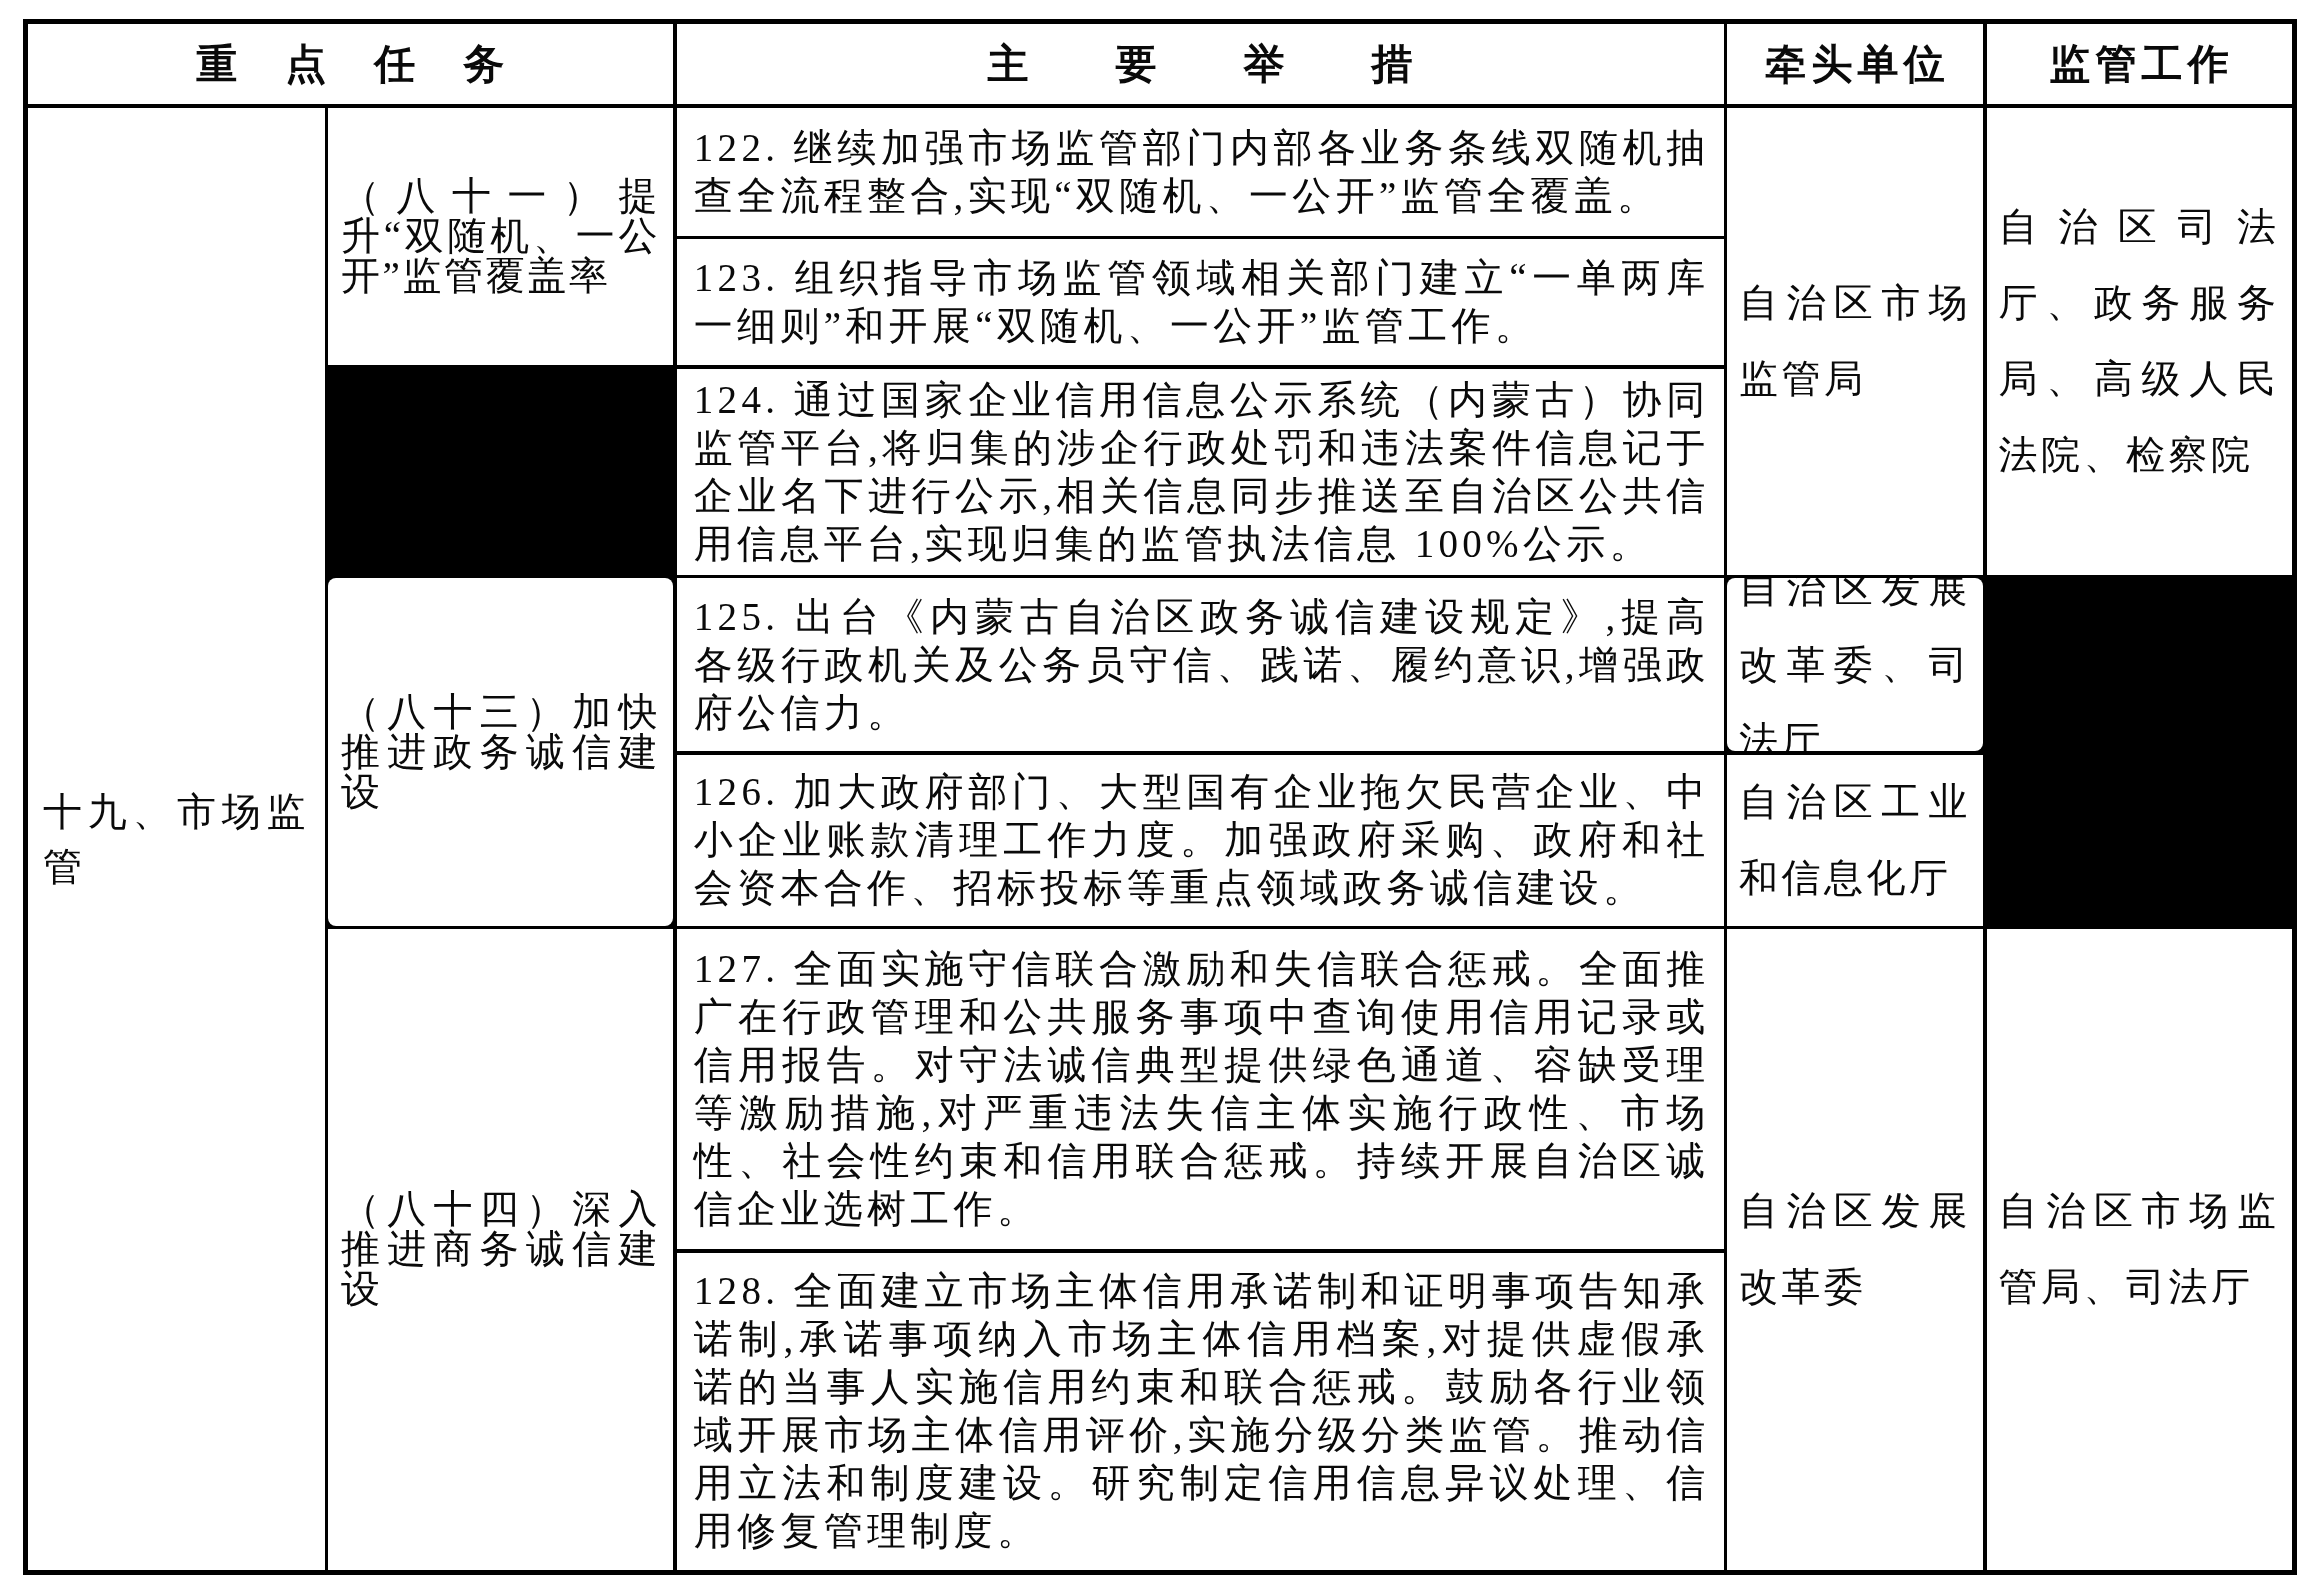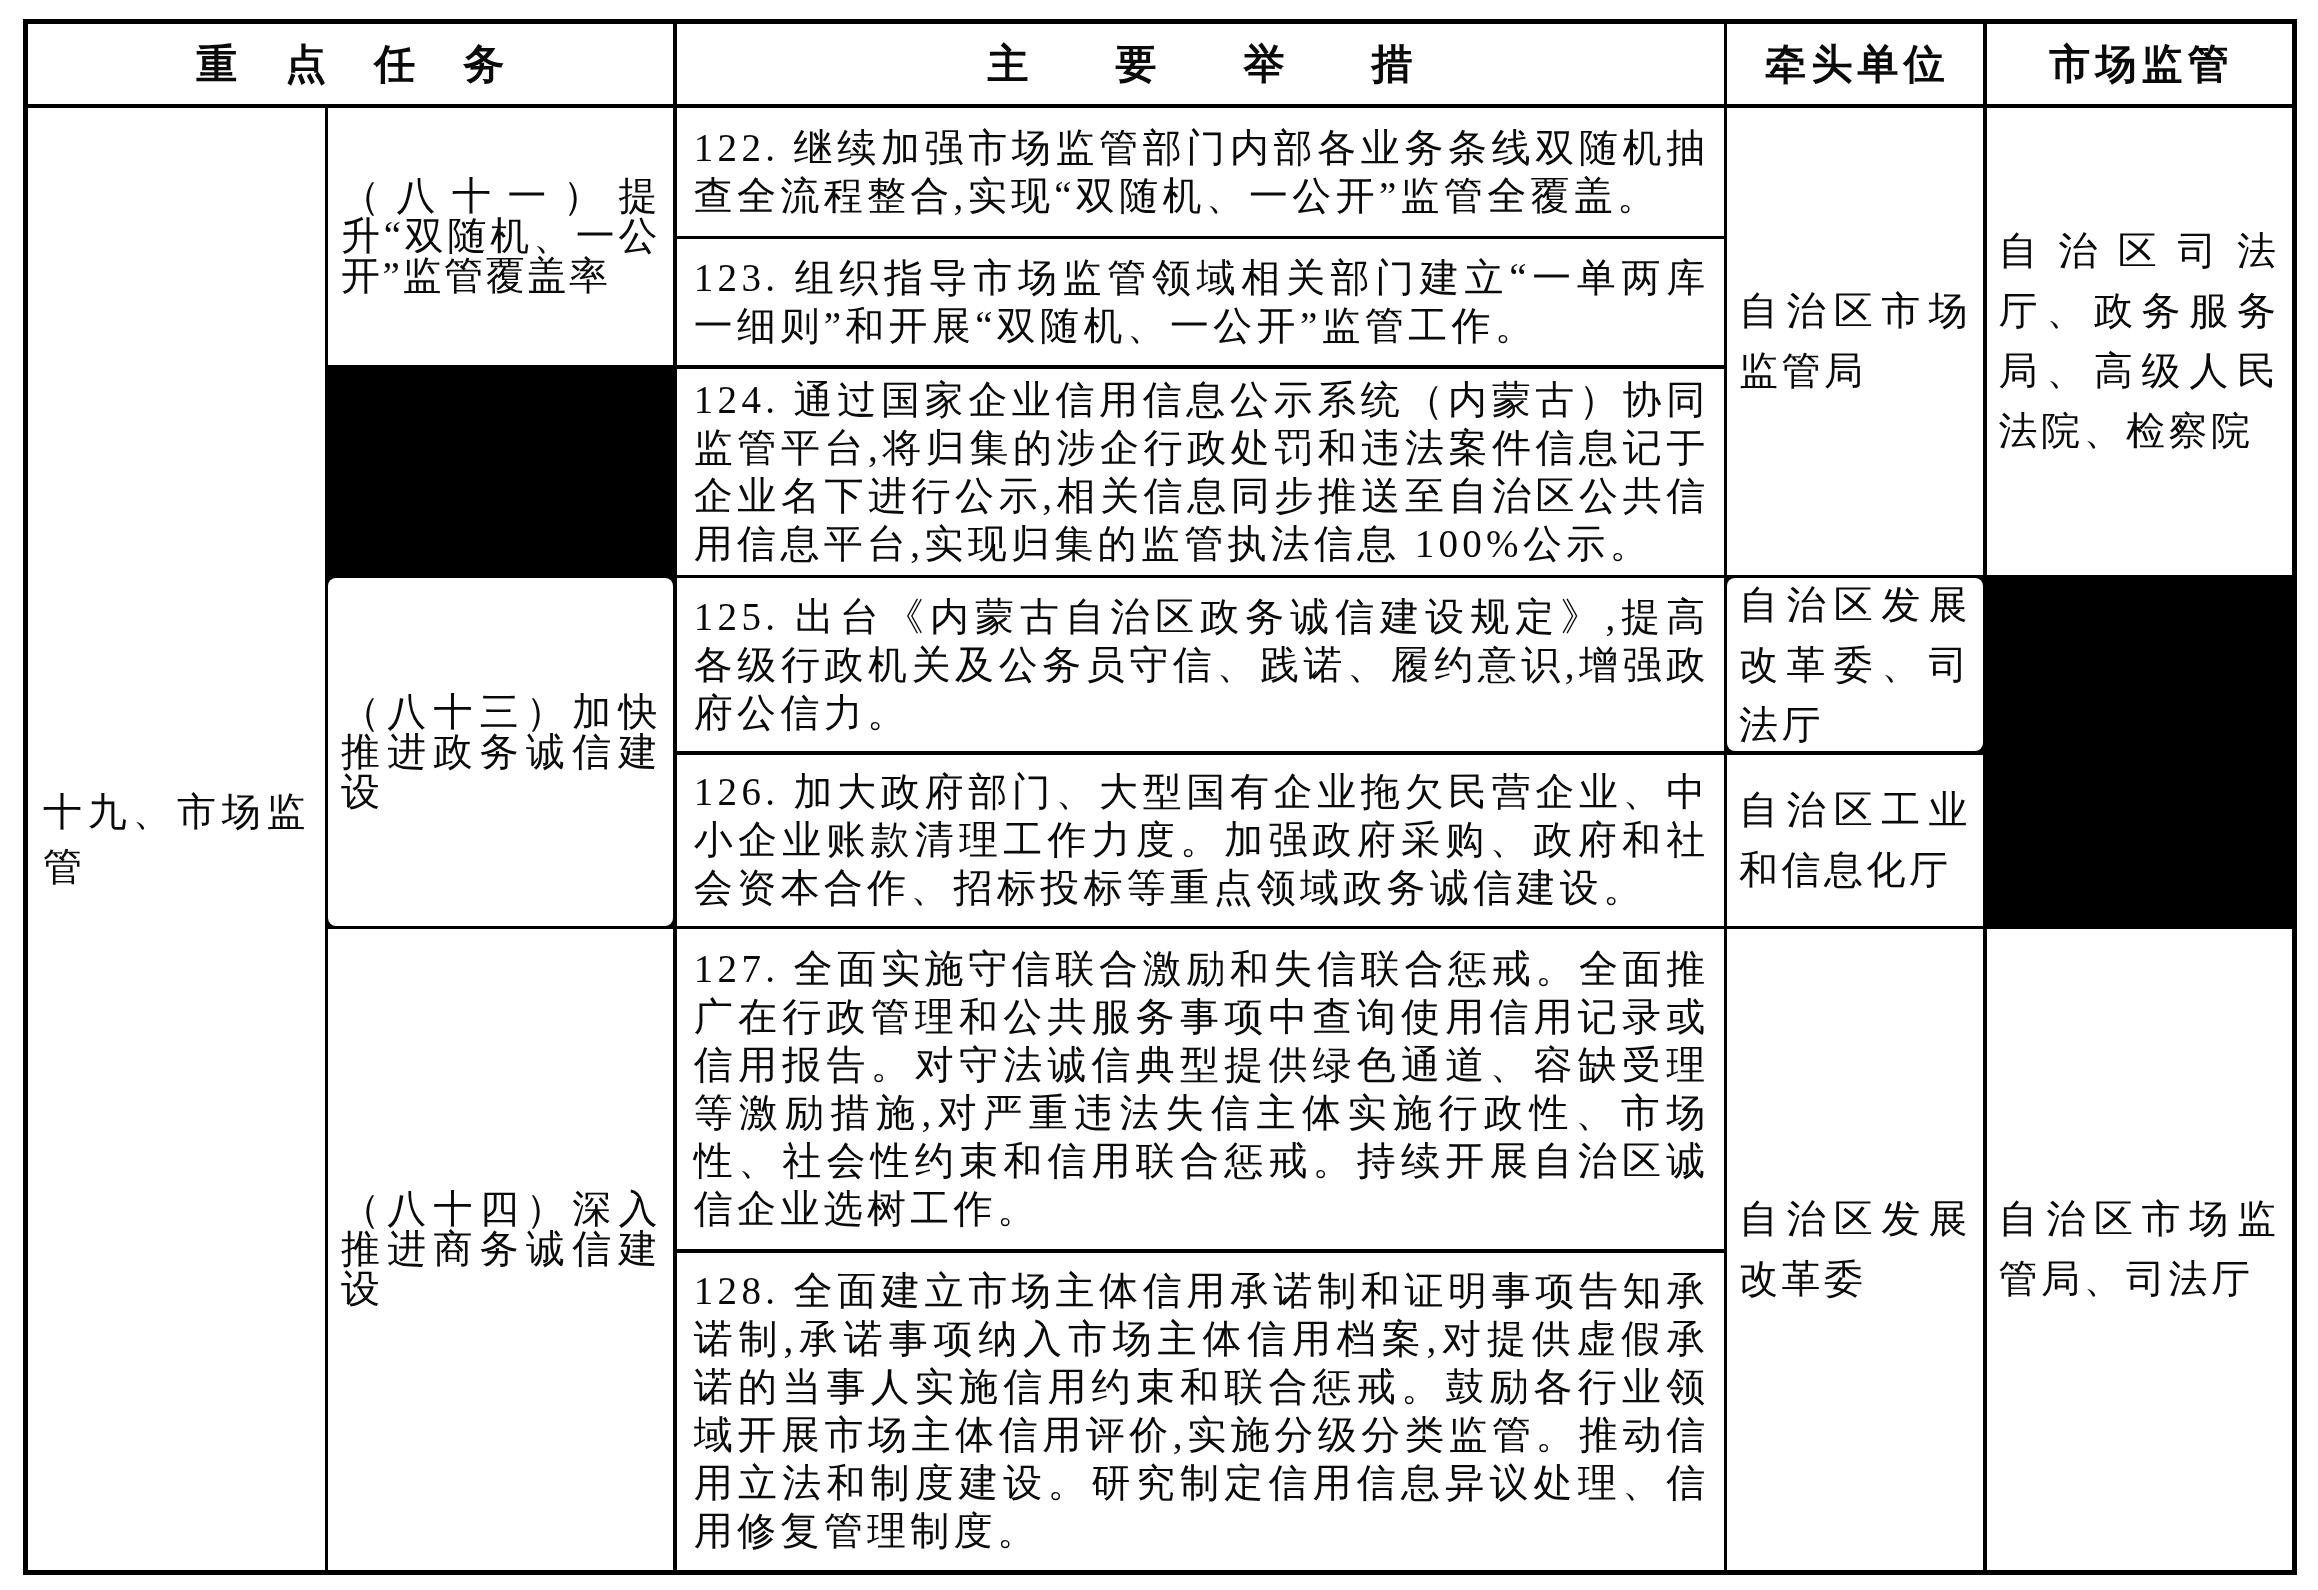--- a/index.html
+++ b/index.html
@@ -55,39 +55,39 @@
     text-align: justify;
     text-justify: inter-character;
   }
   .major { padding: 7px 15.6px; }
   .major > div { font-size: 39px; letter-spacing: 3.5px; line-height: 55px; }
   .sub { padding: 7px 13px; }
   .sub > div { font-size: 39px; letter-spacing: 2.6px; line-height: 40px; }
   .meas { padding: 7px 14px 7px 17.3px; }
   .meas > div { font-size: 39px; letter-spacing: 4.3px; line-height: 48px; }
   .unit { padding: 7px 12px; }
-  .unit > div { font-size: 39px; letter-spacing: 3.5px; line-height: 60px; }
+  .unit > div { font-size: 39px; letter-spacing: 3.5px; line-height: 76px; }
 </style>
 </head>
 <body>
 
 <div class="page">
   <div class="tbl">
 
     <div class="cell th" style="grid-area: 1 / 1 / auto / span 2;">
       <div class="sp-key">重点任务</div>
     </div>
     <div class="cell th" style="grid-area: 1 / 3;">
       <div class="sp-meas">主要举措</div>
     </div>
     <div class="cell th" style="grid-area: 1 / 4;">
       <div class="sp-unit">牵头单位</div>
     </div>
     <div class="cell th" style="grid-area: 1 / 5;">
-      <div class="sp-unit">市场监管</div>
+      <div class="sp-unit">监管工作</div>
     </div>
 
     <div class="cell major" style="grid-area: 2 / 1 / span 7 / auto;">
       <div class="jtxt">十九、市场监管</div>
     </div>
 
     <div class="cell sub" style="grid-area: 2 / 2 / span 2 / auto;">
       <div class="jtxt">（八十一）提升“双随机、一公开”监管覆盖率</div>
     </div>
     <div class="cell meas" style="grid-area: 2 / 3; justify-content: center;">

